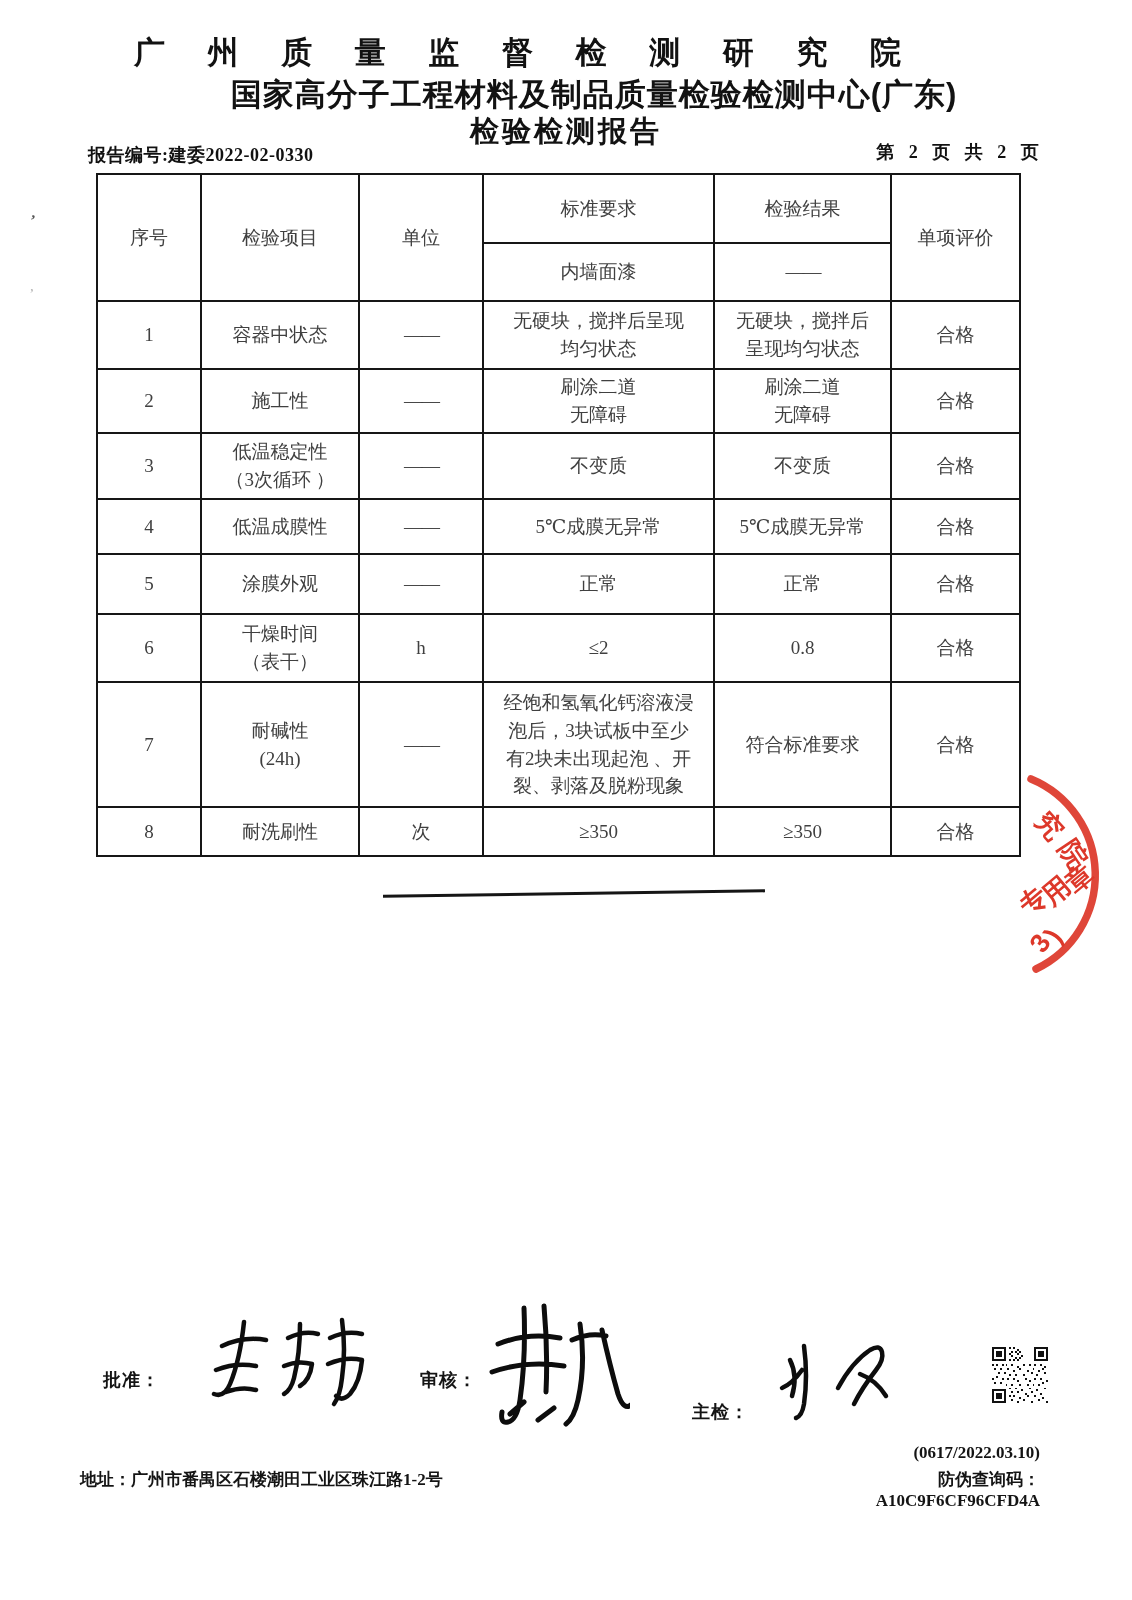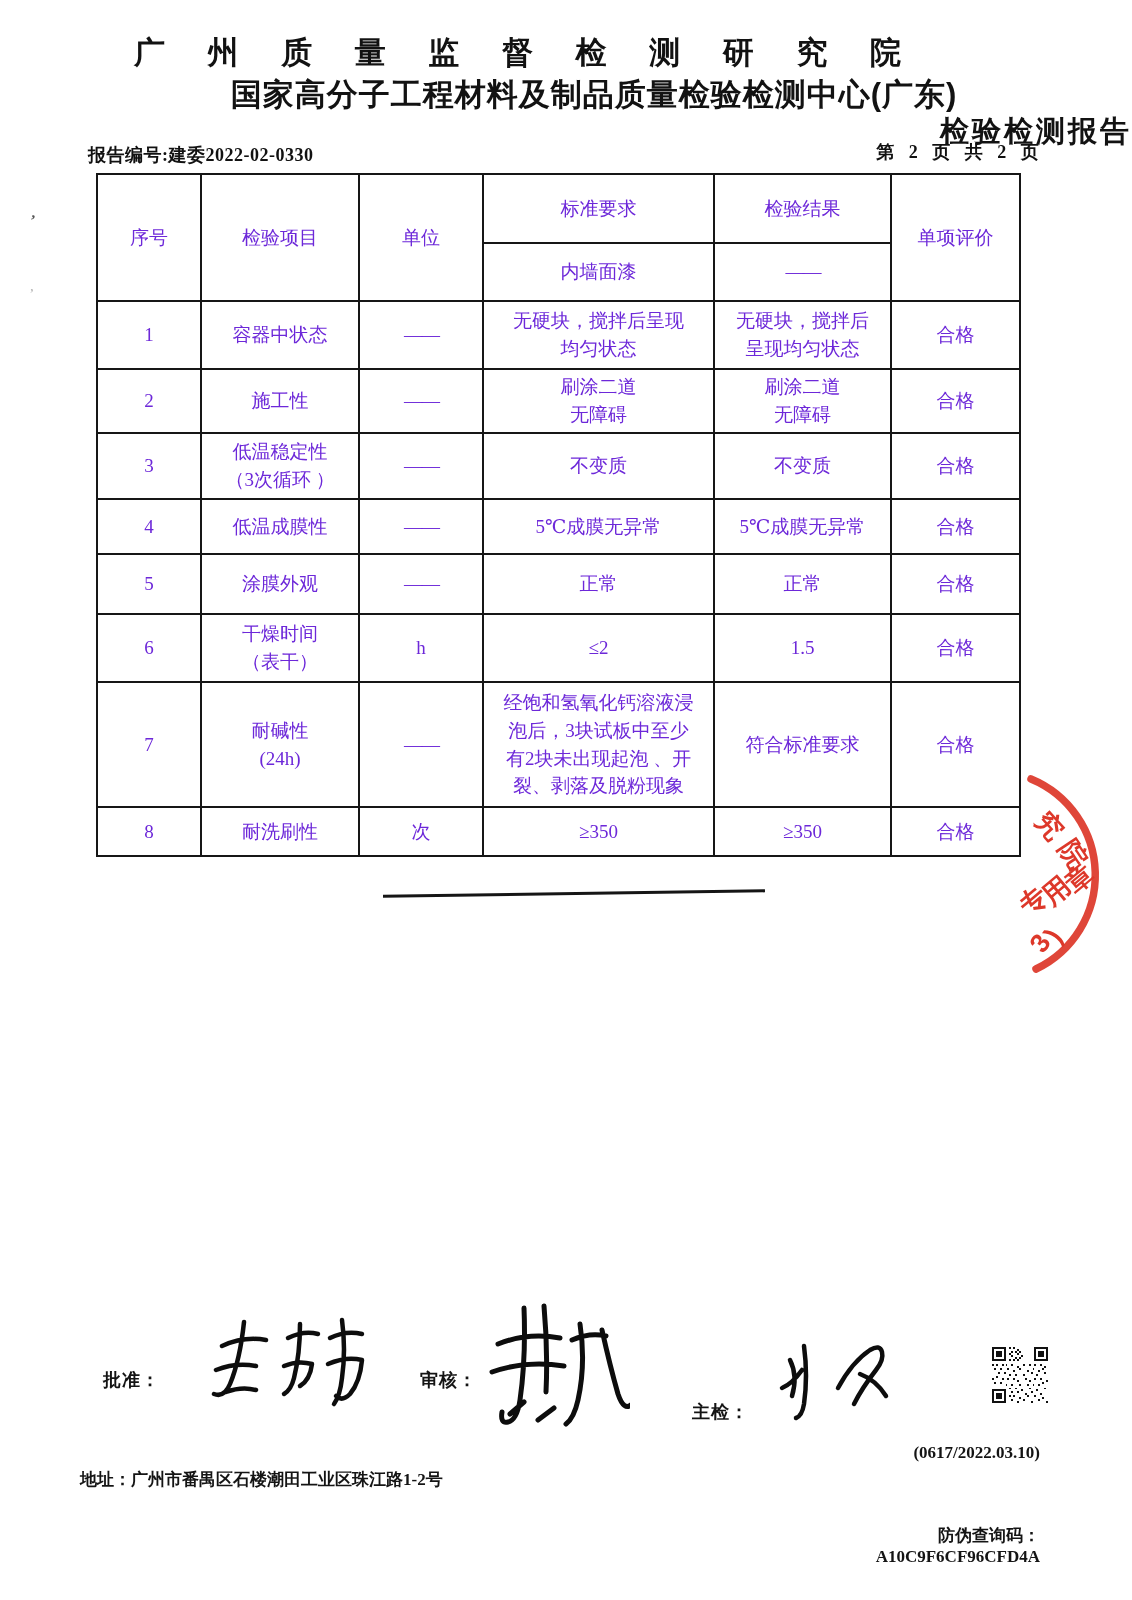--- a/index.html
+++ b/index.html
@@ -14,38 +14,38 @@
     top:32px;left:0;width:1052px;text-align:center;
     font-family:"Liberation Sans","DejaVu Sans",sans-serif;
     font-weight:bold;font-size:31px;letter-spacing:17px;color:#121212;
   }
   .title2{
     top:74px;left:0;width:1132px;text-align:center;
     font-family:"Liberation Sans","DejaVu Sans",sans-serif;
     font-weight:bold;font-size:31px;letter-spacing:1px;color:#121212;padding-left:28px;
   }
   .title3{
-    top:112px;left:0;width:1132px;text-align:right;
+    top:112px;left:0;width:1132px;text-align:center;
     font-family:"Liberation Sans","DejaVu Sans",sans-serif;
     font-weight:bold;font-size:29px;letter-spacing:3px;color:#121212;
   }
   .report-no{top:143px;left:88px;font-size:18px;font-weight:bold;letter-spacing:0.5px;}
   .page-info{top:140px;left:840px;width:240px;font-size:18px;font-weight:bold;letter-spacing:5px;text-align:center;}
   
   table.doc{
     position:absolute;left:96px;top:173px;
     border-collapse:collapse;table-layout:fixed;
     width:923px;
   }
   table.doc td{
     border:2.5px solid #161616;
     text-align:center;vertical-align:middle;
     font-size:19px;line-height:1.45;
     white-space:pre-line;
-    padding:2px 4px;color:#6d28d9;
+    padding:2px 4px;color:#404040;
     overflow:hidden;
   }
   td.small{font-size:18px;line-height:1.55;margin-top:8px;}
   .dash{letter-spacing:-2px;}
   
   .underline-mark{
     top:892px;left:383px;width:382px;height:0;
     border-top:3.5px solid #151515;transform:rotate(-0.8deg);
   }
   .speck{color:#555;font-size:15px;}
@@ -138,21 +138,21 @@
       <td>正常</td>
       <td>正常</td>
       <td>合格</td>
     </tr>
     <tr style="height:68px;">
       <td>6</td>
       <td>干燥时间
 （表干）</td>
       <td>h</td>
       <td>≤2</td>
-      <td>1.5</td>
+      <td>0.8</td>
       <td>合格</td>
     </tr>
     <tr style="height:125px;">
       <td>7</td>
       <td>耐碱性
 (24h)</td>
       <td class="dash">——</td>
       <td class="small">经饱和氢氧化钙溶液浸
 泡后，3块试板中至少
 有2块未出现起泡 、开
@@ -234,14 +234,14 @@
     M0,16h1v1h-1z M2,15h1v1h-1z M5,16h1v1h-1z M8,16h1v1h-1z M11,16h1v1h-1z M13,17h1v1h-1z M17,16h1v1h-1z M19,17h1v1h-1z M22,16h1v1h-1z M25,16h1v1h-1z M28,17h1v1h-1z
     M1,18h1v1h-1z M4,18h1v1h-1z M7,19h1v1h-1z M10,19h1v1h-1z M14,19h1v1h-1z M18,19h1v1h-1z M21,19h1v1h-1z M24,19h1v1h-1z M26,18h1v1h-1z
     M9,21h1v1h-1z M12,21h1v1h-1z M15,22h1v1h-1z M19,21h1v1h-1z M23,22h1v1h-1z M27,21h1v1h-1z
     M10,23h1v1h-1z M13,23h1v1h-1z M17,24h1v1h-1z M20,23h1v1h-1z M25,24h1v1h-1z
     M9,25h1v1h-1z M11,25h1v1h-1z M14,26h1v1h-1z M18,25h1v1h-1z M22,25h1v1h-1z M26,26h1v1h-1z
     M10,27h1v1h-1z M13,28h1v1h-1z M16,27h1v1h-1z M20,28h1v1h-1z M24,27h1v1h-1z M28,28h1v1h-1z"></path>
   </g>
 </svg>
 
 <div class="abs foot-text right-align" style="left:845px;top:1443px;width:195px;font-family:Liberation Serif, serif;">(0617/2022.03.10)</div>
-<div class="abs foot-text right-align" style="left:790px;top:1524px;width:250px;">防伪查询码：A10C9F6CF96CFD4A</div>
+<div class="abs foot-text right-align" style="left:790px;top:1468px;width:250px;">防伪查询码：A10C9F6CF96CFD4A</div>
 <div class="abs foot-text" style="left:80px;top:1468px;">地址：广州市番禺区石楼潮田工业区珠江路1-2号</div>
 
 </body></html>

